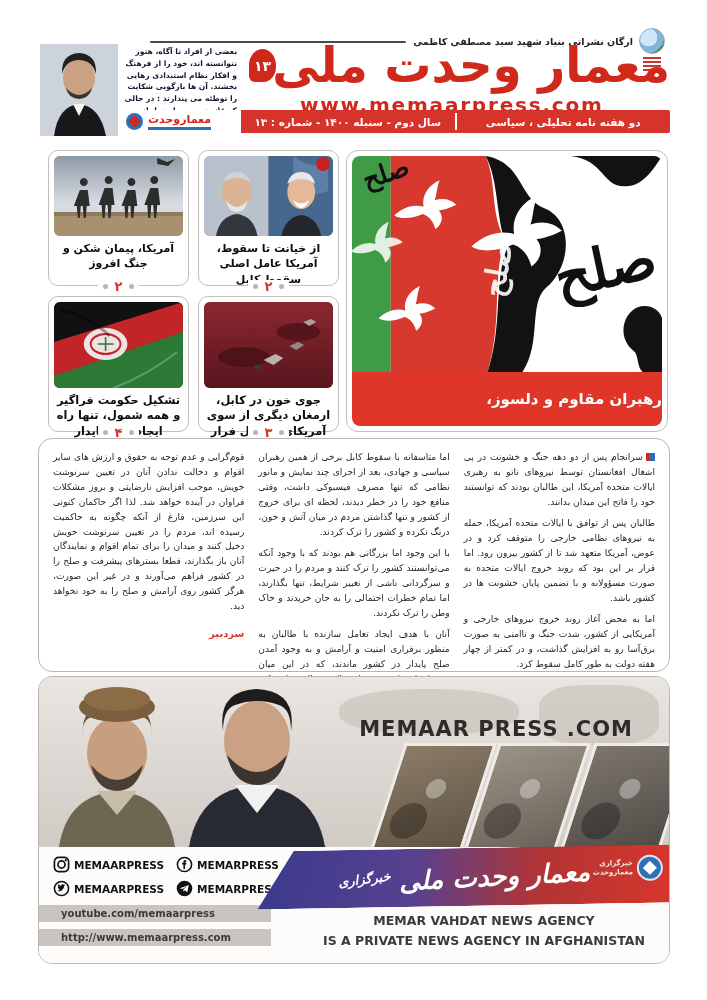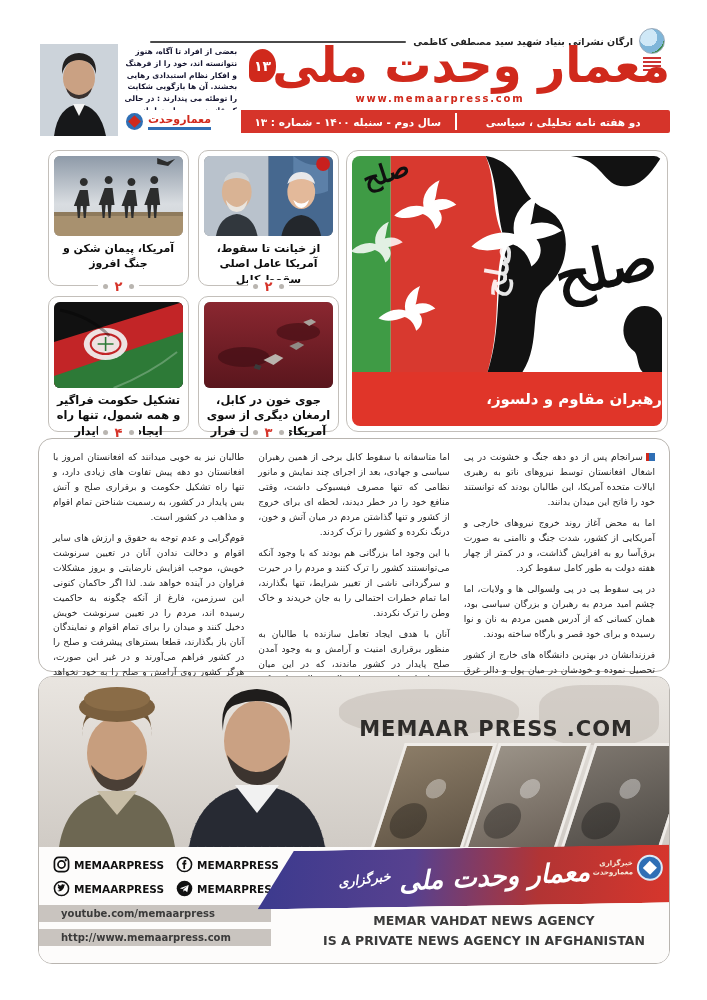--- a/index.html
+++ b/index.html
@@ -19,21 +19,21 @@
   .h-portrait{position:absolute;left:40px;top:44px;width:78px;height:92px;overflow:hidden;background:#cdd2d8;}
   .h-quote{position:absolute;left:121px;top:46px;width:116px;direction:rtl;text-align:right;
      font-size:7.6px;font-weight:700;color:#151530;line-height:1.55;}
   .issue-badge{position:absolute;left:249px;top:49px;width:27px;height:33px;background:#d0291c;
      border-radius:50% 50% 46% 6px;color:#fff;font-size:14px;font-weight:800;
      display:flex;align-items:center;justify-content:center;}
   .masthead{position:absolute;left:278px;top:40px;width:392px;height:56px;direction:rtl;
      font-size:47px;font-weight:800;color:#d0291c;text-align:center;line-height:1.08;
      transform:scaleY(1.04);letter-spacing:-1px;white-space:nowrap;}
   .site-url{position:absolute;left:300px;top:93px;width:280px;text-align:center;color:#d0291c;
-     font-weight:800;font-size:10px;letter-spacing:1.8px;}
+     font-weight:800;font-size:20px;letter-spacing:1.8px;}
   .red-band{position:absolute;left:121px;top:110px;width:549px;height:23px;background:#d6342a;
      display:flex;align-items:stretch;border-radius:2px;}
   .agency-badge{width:120px;background:#fff;display:flex;align-items:center;gap:5px;padding:2px 5px;}
   .agency-badge .emblem{width:17px;height:17px;border-radius:50%;background:#2f6fb5;position:relative;flex:0 0 auto;}
   .agency-badge .emblem:after{content:"";position:absolute;left:4px;top:4px;width:9px;height:9px;
      background:#d0291c;transform:rotate(45deg);}
   .agency-badge .atxt{color:#d0291c;font-weight:800;font-size:11px;direction:rtl;line-height:1;}
   .agency-badge .atxt small{display:block;height:3px;background:#2f6fb5;margin-top:2px;}
   .band-seg{flex:1;display:flex;align-items:center;justify-content:center;color:#fff;direction:rtl;
      font-size:10.5px;font-weight:700;white-space:nowrap;}
@@ -281,31 +281,31 @@
       <div class="peace-word pw-mid">صلح</div>
     </div>
     <div class="feature-banner">
       <div>رهبران مقاوم و دلسوز،</div>
     </div>
   </div>
 
   <div class="article">
     <div class="acol">
       <p><span class="lead-icon"></span><span>سرانجام پس از دو دهه جنگ و خشونت در پی اشغال افغانستان توسط نیروهای ناتو به رهبری ایالات متحده آمریکا، این طالبان بودند که توانستند خود را فاتح این میدان بدانند.</span></p>
+      <p>طالبان پس از توافق با ایالات متحده آمریکا، حمله به نیروهای نظامی خارجی را متوقف کرد و در عوض، آمریکا متعهد شد تا از کشور بیرون رود. اما قرار بر این بود که روند خروج ایالات متحده به صورت مسؤولانه و با تضمین پایان خشونت ها در کشور باشد.</p>
       <p>اما به محض آغاز روند خروج نیروهای خارجی و آمریکایی از کشور، شدت جنگ و ناامنی به صورت برق‌آسا رو به افزایش گذاشت، و در کمتر از چهار هفته دولت به طور کامل سقوط کرد.</p>
       <p>در پی سقوط پی در پی ولسوالی ها و ولایات، اما چشم امید مردم به رهبران و بزرگان سیاسی بود، همان کسانی که از آدرس همین مردم به نان و نوا رسیده و برای خود قصر و بارگاه ساخته بودند.</p>
       <p>فرزندانشان در بهترین دانشگاه های خارج از کشور تحصیل نموده و خودشان در میان پول و دالر غرق بودند. از موترهای زره گرفته قصرهای مجلل و کالاهای مارک خارجی و... اما در مقابل چشمان آن‌ها مردم افغانستان در فقر و گرسنگی به سر می‌بردند.</p>
     </div>
     <div class="acol">
       <p>اما متاسفانه با سقوط کابل برخی از همین رهبران سیاسی و جهادی، بعد از اجرای چند نمایش و مانور نظامی که تنها مصرف فیسبوکی داشت، وقتی منافع خود را در خطر دیدند، لحظه ای برای خروج از کشور و تنها گذاشتن مردم در میان آتش و خون، درنگ نکرده و کشور را ترک کردند.</p>
       <p>با این وجود اما بزرگانی هم بودند که با وجود آنکه می‌توانستند کشور را ترک کنند و مردم را در حیرت و سرگردانی ناشی از تغییر شرایط، تنها بگذارند، اما تمام خطرات احتمالی را به جان خریدند و خاک وطن را ترک نکردند.</p>
       <p>آنان با هدف ایجاد تعامل سازنده با طالبان به منظور برقراری امنیت و آرامش و به وجود آمدن صلح پایدار در کشور ماندند، که در این میان می‌توان از ریاست شورای عالی مصالحه ملی دکتر عبدالله عبدالله نام برد که پس از فرار مذبوحانه و بی‌شرمانه رییس جمهور سابق، برای اطمینان خاطر مردم، ویدیویی نشر نمود که در محوطه منزل خویش ضبط نموده بود و از حضور خود در کابل سخن به میان آورد.</p>
     </div>
     <div class="acol">
-      <p>طالبان نیز به خوبی میدانند که افغانستان امروز با افغانستان دو دهه پیش تفاوت های زیادی دارد، و تنها راه تشکیل حکومت و برقراری صلح و آتش بس پایدار در کشور، به رسمیت شناختن تمام اقوام و مذاهب در کشور است.</p>
       <p>قوم‌گرایی و عدم توجه به حقوق و ارزش های سایر اقوام و دخالت ندادن آنان در تعیین سرنوشت خویش، موجب افزایش نارضایتی و بروز مشکلات فراوان در آینده خواهد شد. لذا اگر حاکمان کنونی این سرزمین، فارغ از آنکه چگونه به حاکمیت رسیده اند، مردم را در تعیین سرنوشت خویش دخیل کنند و میدان را برای تمام اقوام و نمایندگان آنان باز بگذارند، قطعا بسترهای پیشرفت و صلح را در کشور فراهم می‌آورند و در غیر این صورت، هرگز کشور روی آرامش و صلح را به خود نخواهد دید.</p>
       <div class="sig">سردبیر</div>
     </div>
   </div>
 
   <div class="footer">
     <div class="fbanner">
       <div class="map-blob mb1"></div>
       <div class="map-blob mb2"></div>
       <div class="fsite">MEMAAR PRESS .COM</div>

